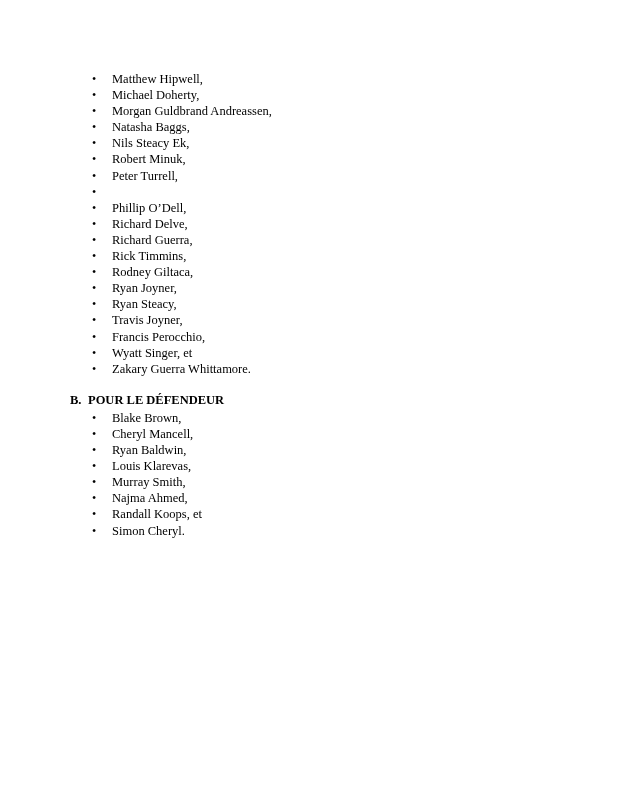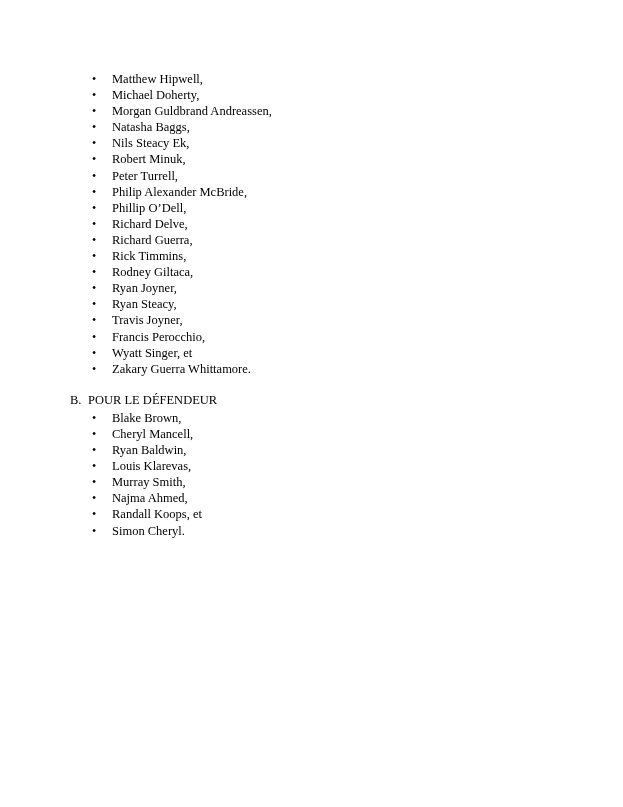--- a/index.html
+++ b/index.html
@@ -34,21 +34,21 @@
     line-height: 16.1px;
   }
   .bullet {
     flex: 0 0 20px;
     margin-left: 22px;
     font-size: 12px;
   }
   .section-header {
     margin-top: 15px;
     line-height: 16.1px;
-    font-weight: normal;
+    font-weight: bold;
   }
   .section-label {
     display: inline-block;
     min-width: 18px;
   }
   .list-b {
     margin-top: 2px !important;
   }
 </style>
 </head>
@@ -81,21 +81,20 @@
       <li>
           <span class="bullet">•</span>
           <span>Robert Minuk,</span>
         </li>
       <li>
           <span class="bullet">•</span>
           <span>Peter Turrell,</span>
         </li>
       <li>
           <span class="bullet">•</span>
-          <span>Philip Alexander McBride,</span>
         </li>
       <li>
           <span class="bullet">•</span>
           <span>Phillip O’Dell,</span>
         </li>
       <li>
           <span class="bullet">•</span>
           <span>Richard Delve,</span>
         </li>
       <li>

